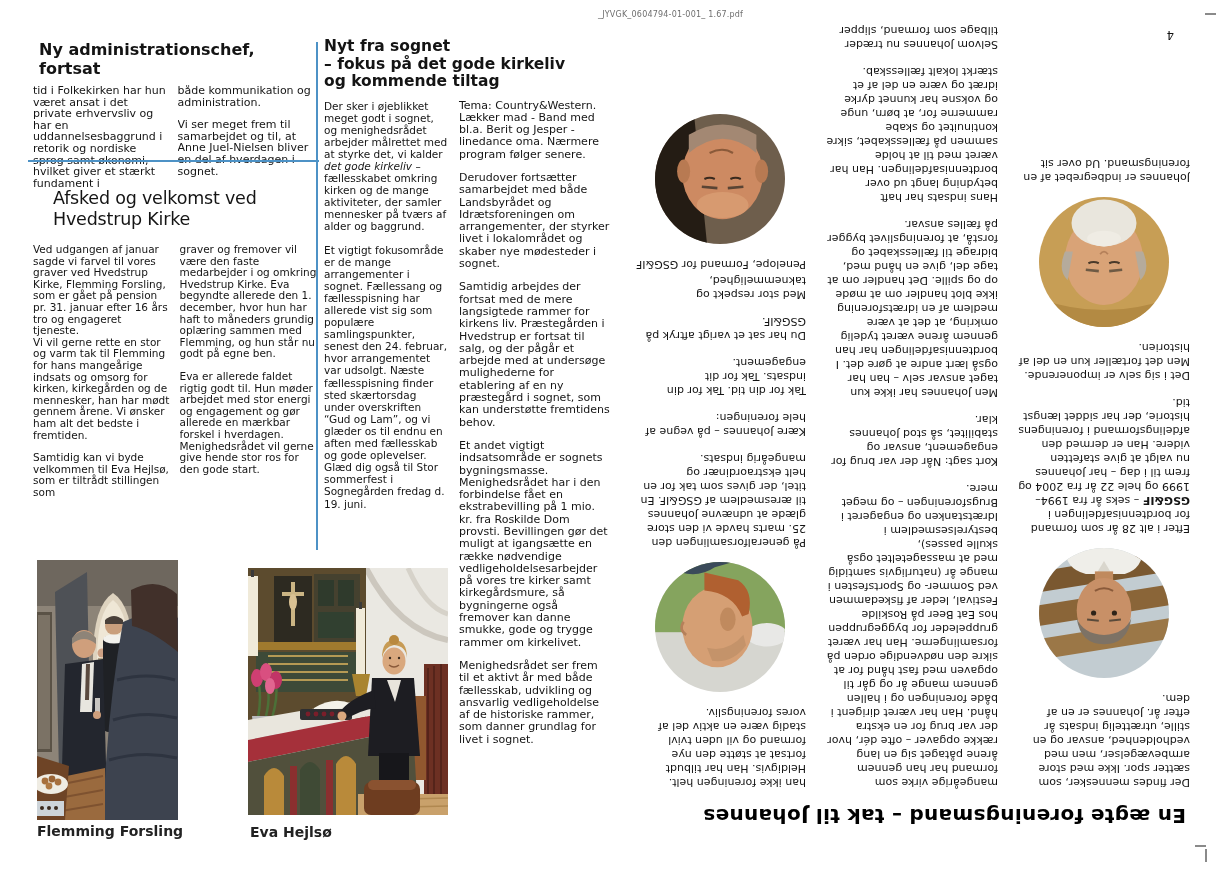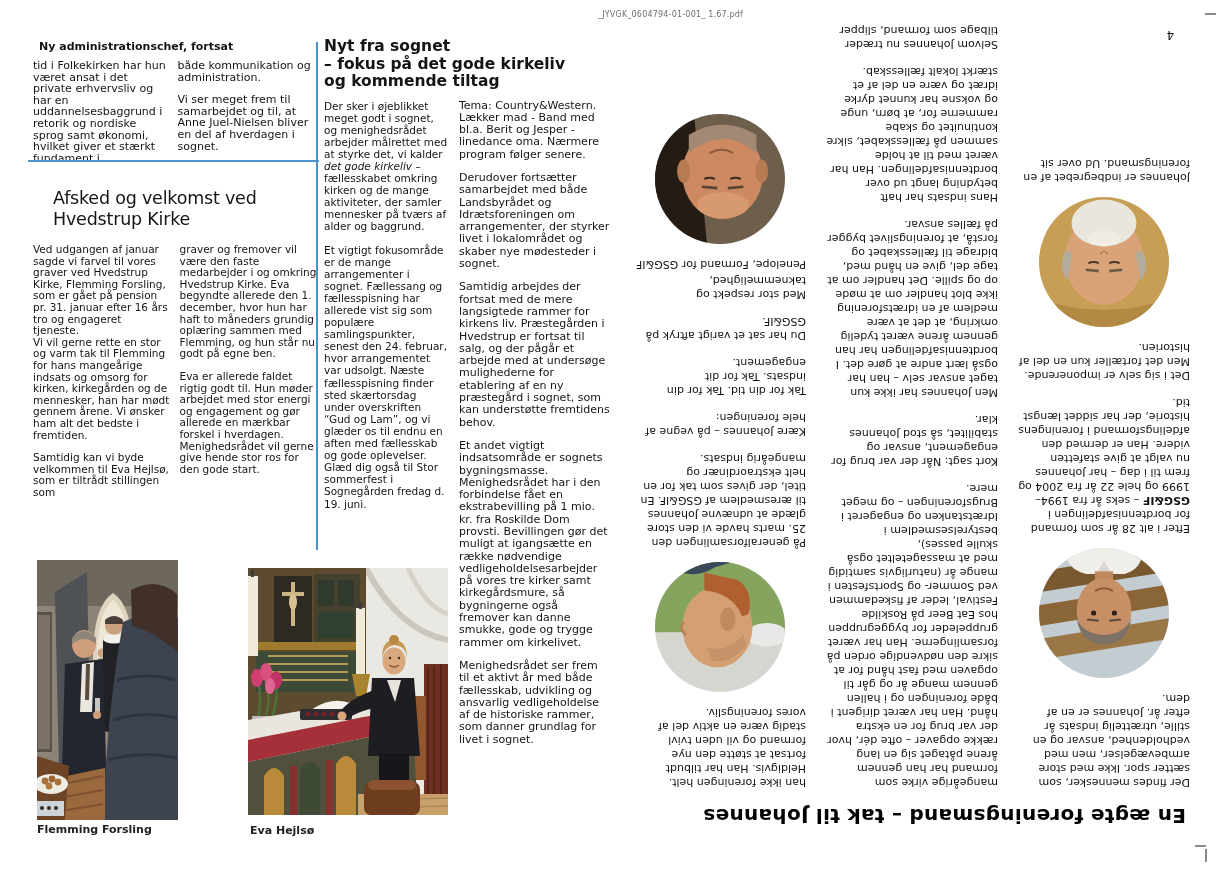--- a/index.html
+++ b/index.html
@@ -6,41 +6,41 @@
   .canvas{position:relative;width:1218px;height:870px;background:#fff;overflow:hidden;
           font-family:"DejaVu Sans",sans-serif;color:#141414;padding-left:12px;-webkit-font-smoothing:antialiased;}
   .slug{position:absolute;left:598px;top:10px;font-size:8px;color:#6e6e6e;letter-spacing:.2px;}
   .cropmark{position:absolute;background:#8a8a8a;}
   
   .sec{position:absolute;}
   .cols{display:flex;}
   .col p{margin:0 0 11px;}
   .col{overflow:hidden;}
   #sec1{left:33px;top:40px;width:280px;}
-  #sec1 h4{font-size:11px;font-weight:bold;margin:0 0 7px 6px;}
+  #sec1 h4{font-size:16px;font-weight:bold;margin:0 0 7px 6px;}
   #sec1 .cols{gap:9px;}
   #sec1 .col{width:137px;font-size:11px;line-height:11.6px;}
   .hrule{position:absolute;left:28px;top:160px;width:291px;height:2.4px;background:#4d92c6;}
   .vrule{position:absolute;left:316px;top:42px;width:2.4px;height:508px;background:#4d92c6;}
   #sec2{left:33px;top:188px;width:284px;}
   #sec2 h1{font-size:17.5px;line-height:20.5px;font-weight:normal;margin:0 0 15px 20px;letter-spacing:-.2px;}
   #sec2 .cols{gap:9px;}
   #sec2 .col{width:139px;font-size:10.5px;line-height:11.6px;}
   #sec2 .col:nth-child(1) p:first-child{margin-bottom:0;}
   #sec3{left:324px;top:38px;width:286px;}
   #sec3 h2{font-size:15.5px;line-height:17.5px;font-weight:bold;margin:0 0 9px;}
   #sec3 .cols{gap:10px;}
   .colC{width:125px;font-size:10.5px;line-height:12.1px;}
   .colD{width:151px;font-size:11px;line-height:12.3px;}
   .colC p,.colD p{margin:0 0 11px;}
   .colC p.tight{margin-top:-11px;}
   .colC em{font-style:italic;}
   figure.photo{position:absolute;margin:0;}
   figure.photo svg{display:block;}
-  figure.photo figcaption{font-size:11px;font-weight:bold;color:#222;}
+  figure.photo figcaption{font-size:14px;font-weight:bold;color:#222;}
   #photo1{left:37px;top:560px;}
   #photo1 figcaption{margin-top:3px;}
   #photo2{left:248px;top:568px;}
   #photo2 figcaption{margin-top:9px;margin-left:2px;}
   
   .right-page{position:absolute;left:618px;top:16px;width:580px;height:838px;
               transform:rotate(180deg);padding:0;box-sizing:border-box;}
   .r-inner{position:absolute;inset:0;padding:26px 8px 0;box-sizing:border-box;}
   .r-head{font-size:20px;font-weight:bold;margin:0 0 15px 4px;letter-spacing:.3px;color:#000;}
   .rcols{display:flex;gap:20px;}

